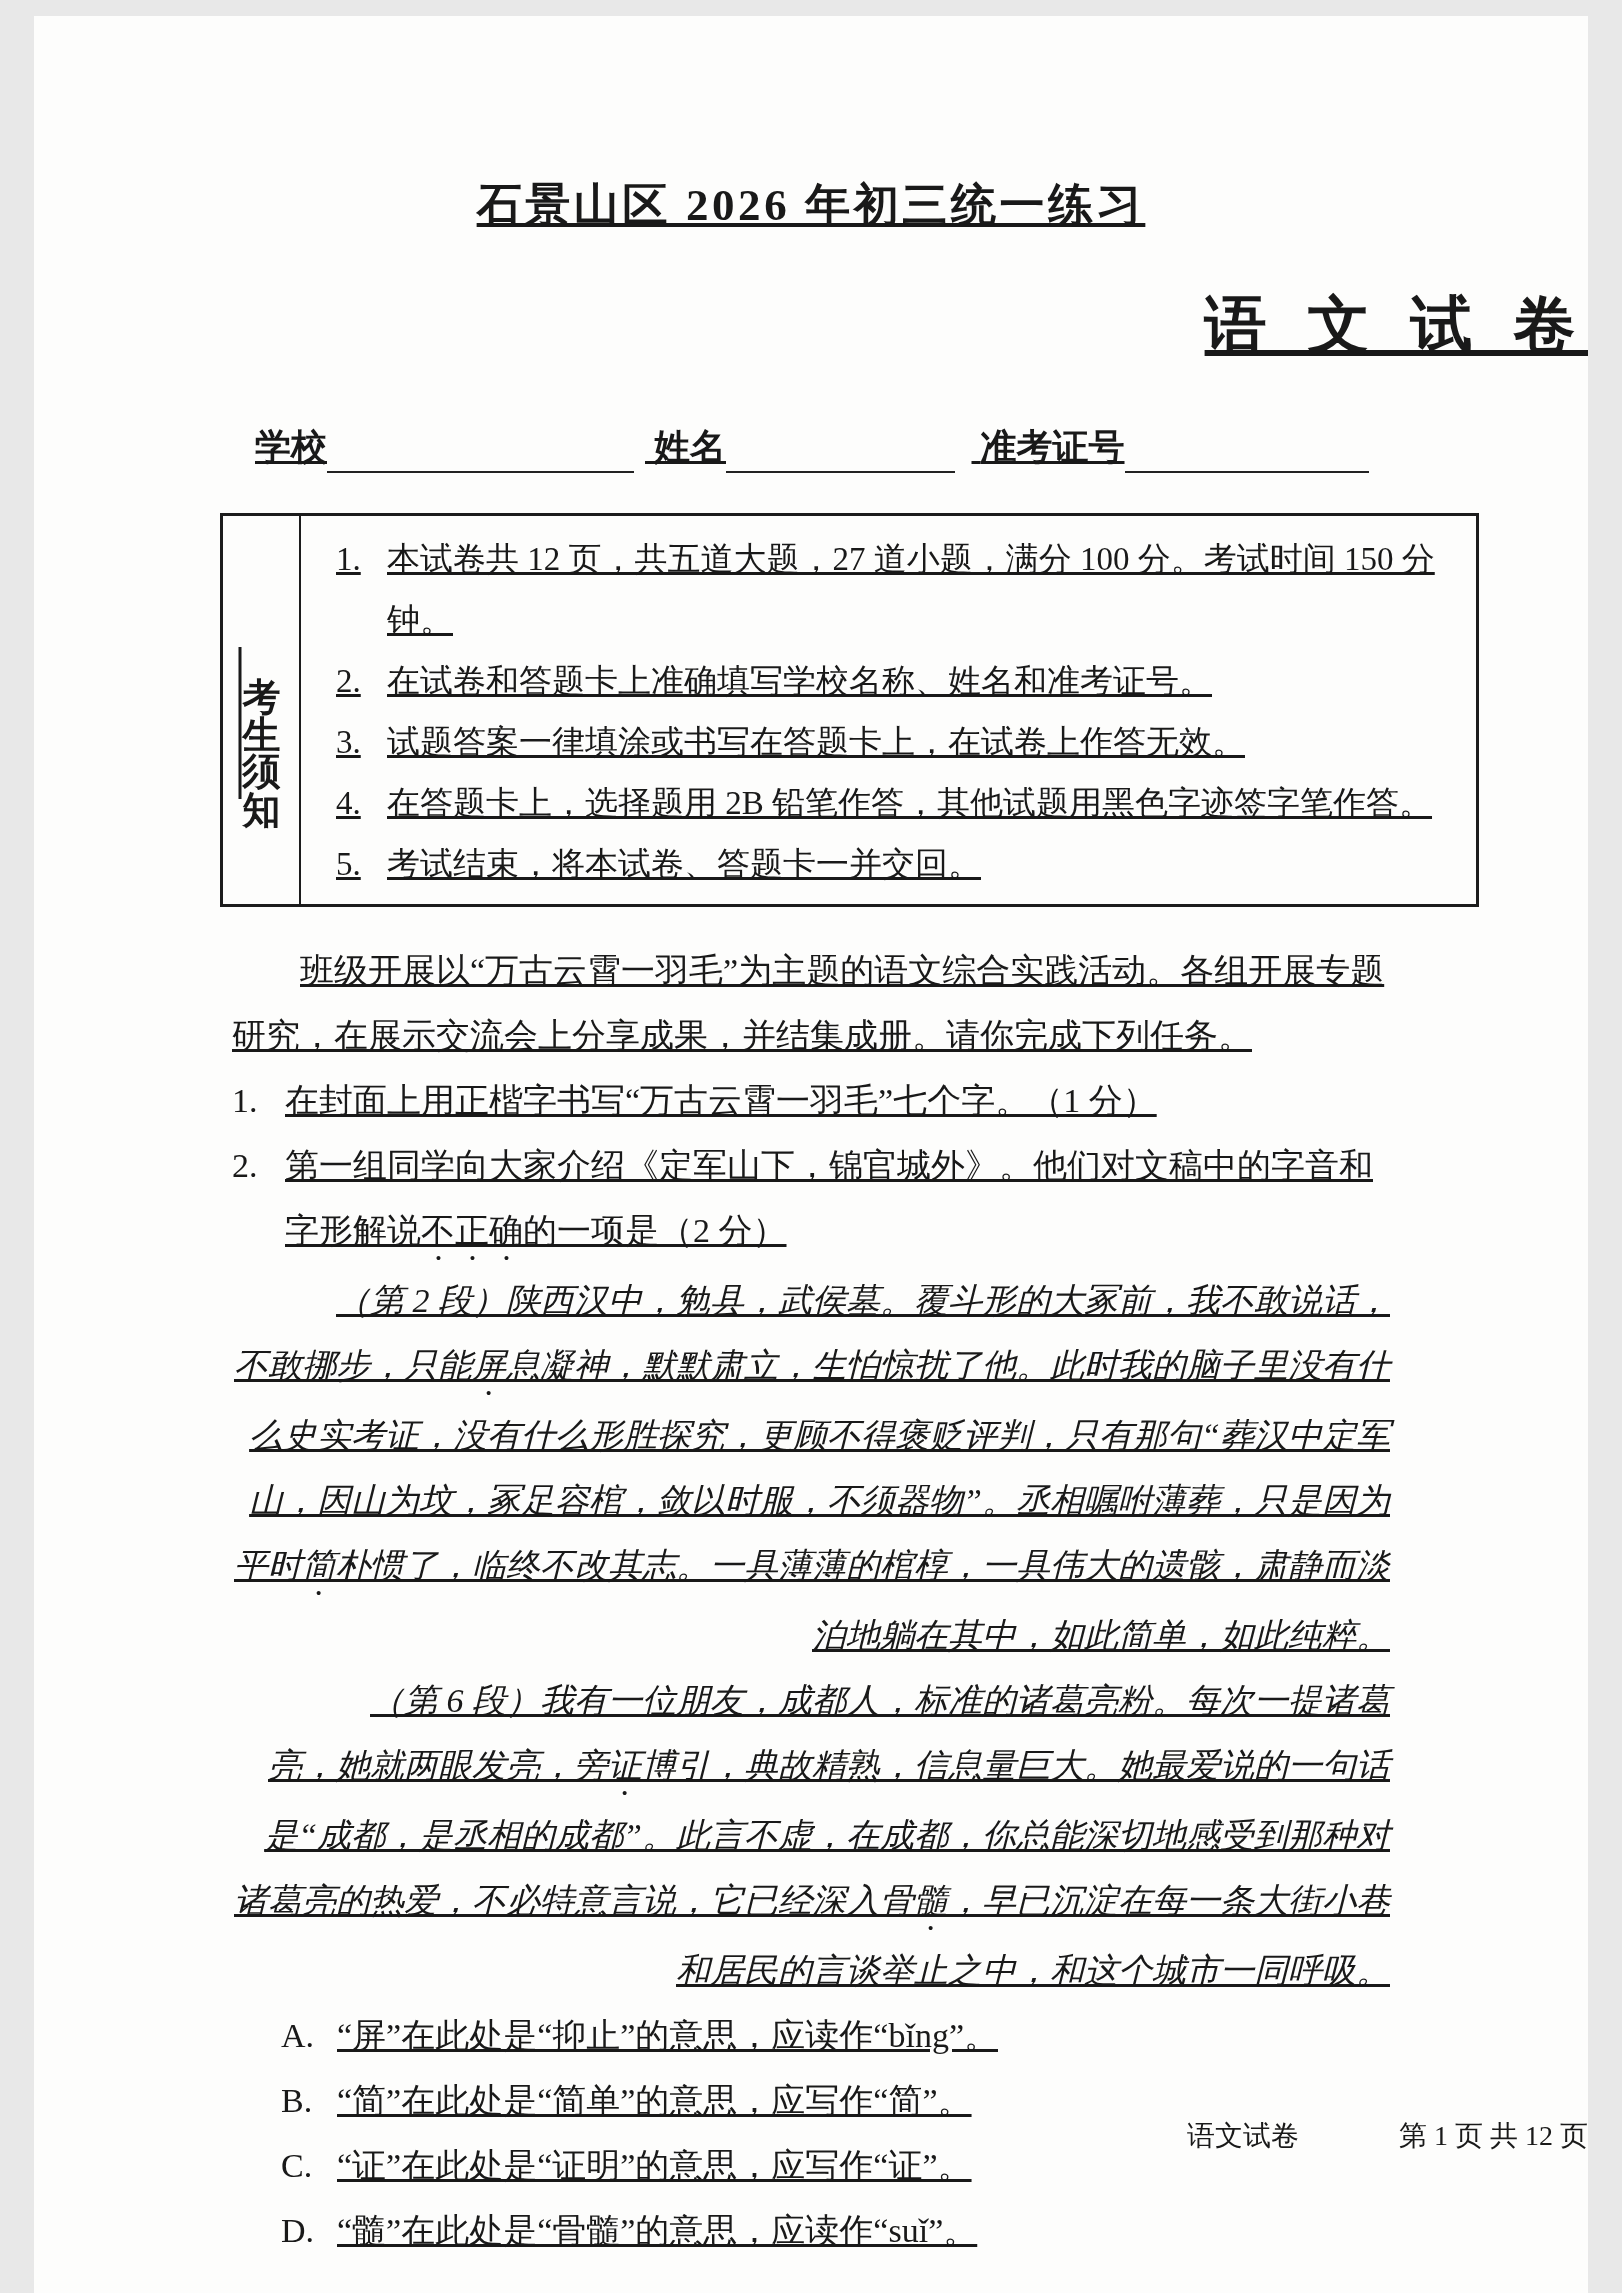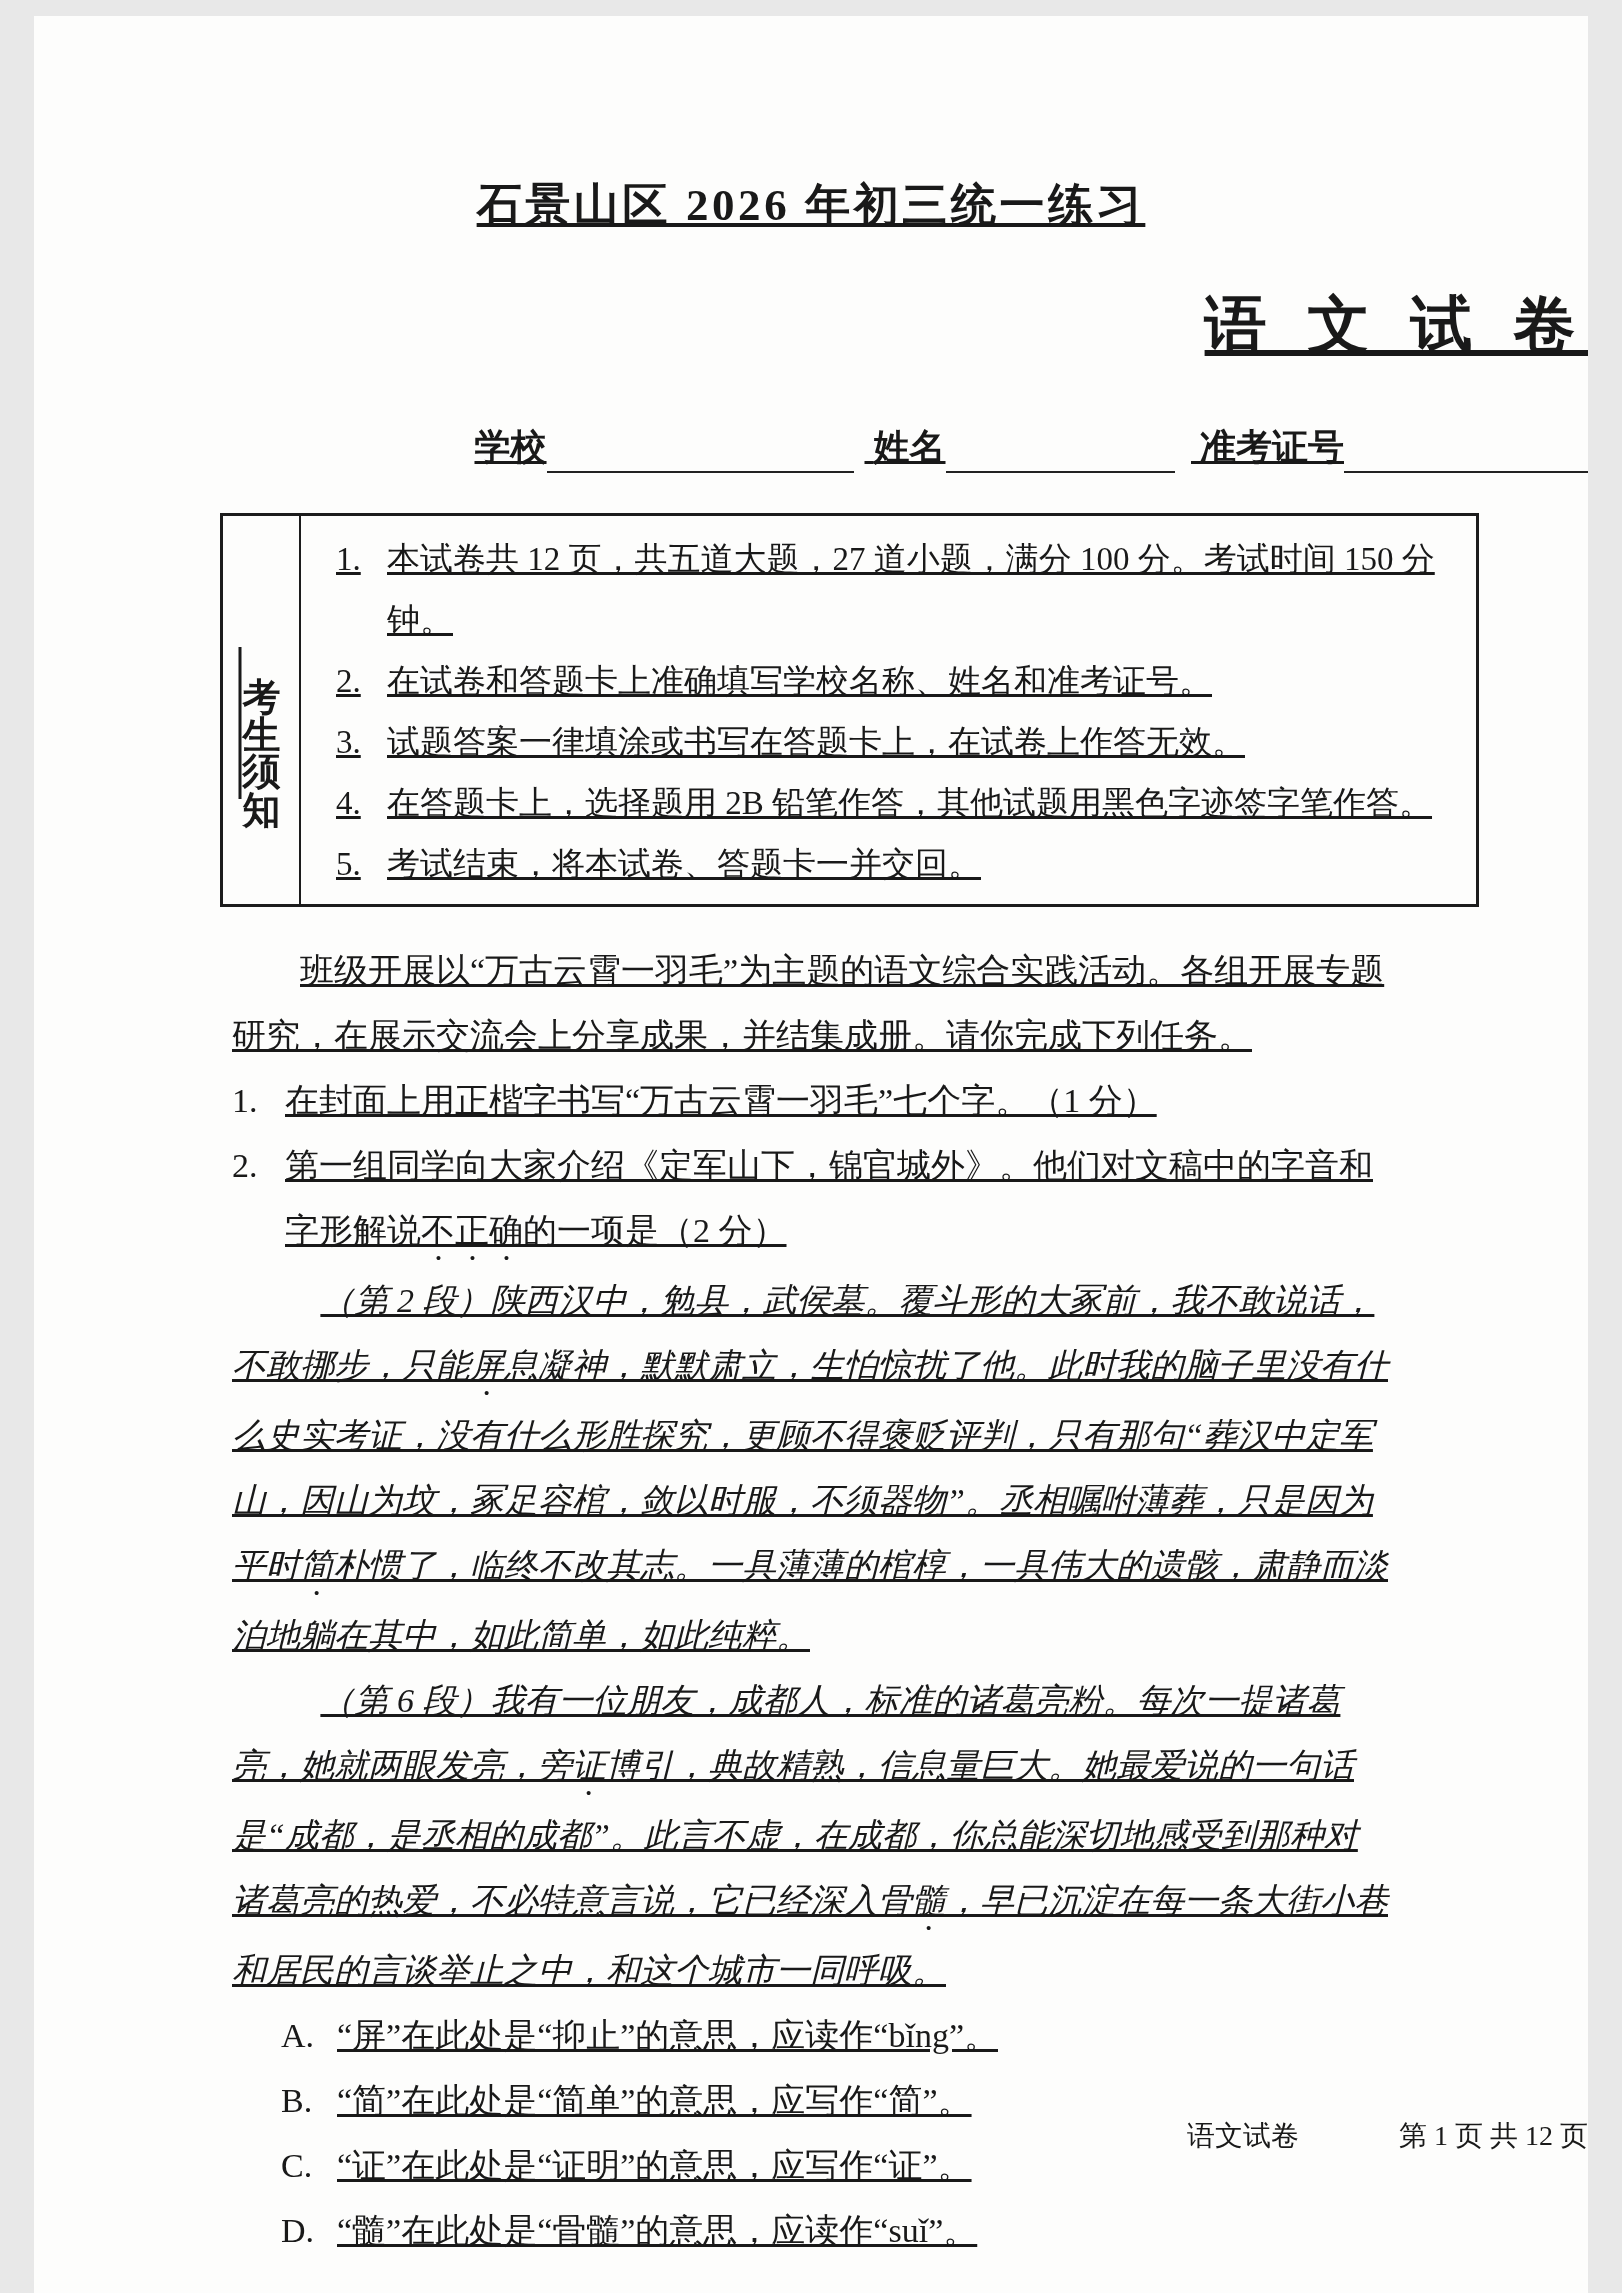--- a/index.html
+++ b/index.html
@@ -24,21 +24,20 @@
     margin-top:55px;
     text-align:right;
     font-size:62px; line-height:75px;
     font-weight:700;
     letter-spacing:12.7px;
   }
   .fields-row {
     margin:58px 0 0 221px;
     font-size:36px; line-height:51px;
     white-space:nowrap;
-    text-align:right;
   }
   .field-label {
     font-family:"Liberation Sans","DejaVu Sans",sans-serif;
     font-weight:700;
   }
   .field-line {
     display:inline-block;
     border-bottom:2.7px solid #222;
     height:40px;
     vertical-align:bottom;
@@ -84,20 +83,21 @@
     font-family:"Liberation Sans","DejaVu Sans",sans-serif;
     font-weight:700;
     font-size:35px;
   }
   .intro { text-indent:2em; }
   .question { padding-left:53px; }
   .qnum { display:inline-block; width:53px; margin-left:-53px; }
   .para {
     font-style:italic;      
     text-indent:2.6em;
+    text-align:right;
   }
   .option { padding-left:49px; }
   .opt-label { display:inline-block; width:56px; }
   .emph {
     -webkit-text-emphasis:filled dot #191919;
     text-emphasis:filled dot #191919;
     -webkit-text-emphasis-position:under right;
     text-emphasis-position:under right;
   }
   .page-footer {

